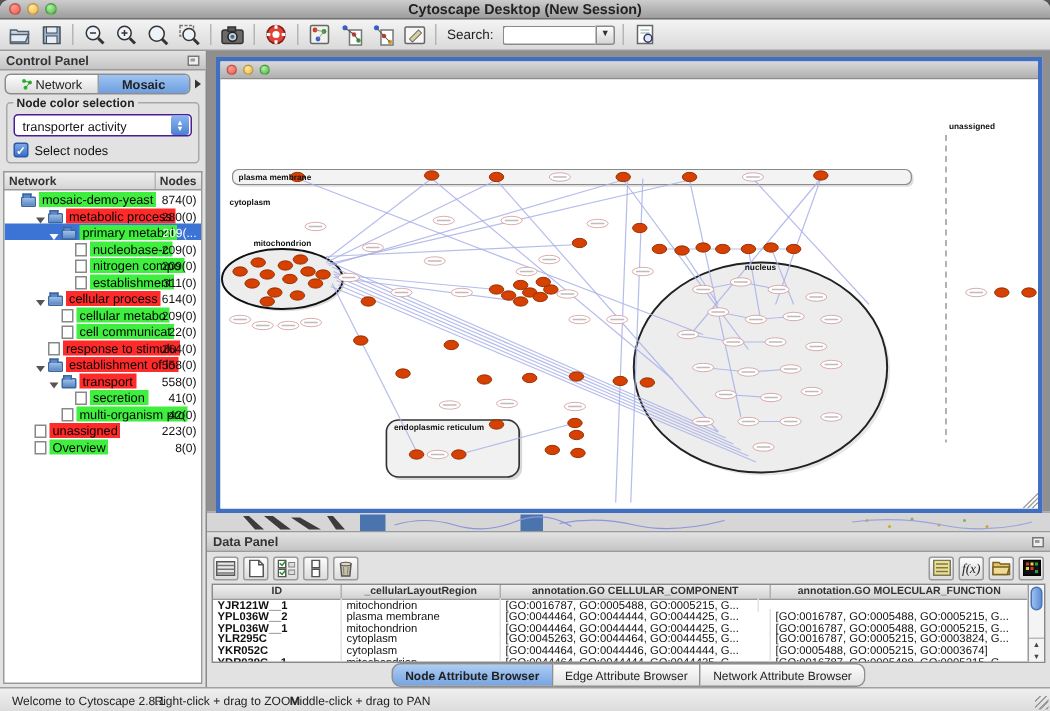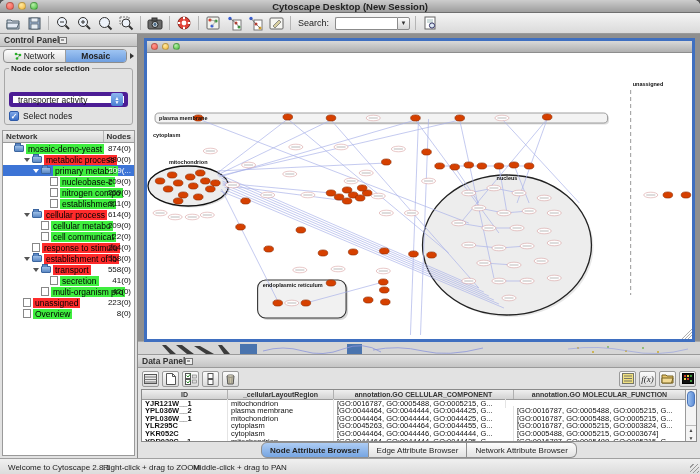--- a/index.html
+++ b/index.html
@@ -23,42 +23,42 @@
   .searchlbl { font-size:9px; color:#222; margin:0 3px 0 2px; }
   .searchbox { display:flex; align-items:center; }
   .searchbox input { width:62px; height:13px; font-size:8px; border:1px solid #8b8b8b; border-right:none; border-radius:2px 0 0 2px; padding:0 2px; font-family:"Liberation Sans",sans-serif; }
   .searchdrop { width:13px; height:13px; background:linear-gradient(#fdfdfd,#d6d6d6); border:1px solid #8b8b8b; border-radius:0 2px 2px 0; font-size:6px; color:#333; display:flex; align-items:center; justify-content:center; }
 
   
   .main { flex:1; display:flex; min-height:0; }
 
   
   .cpanel { width:138px; flex:0 0 138px; background:#e2e2e2; border-right:1px solid #8a8a8a; display:flex; flex-direction:column; min-height:0; }
-  .phead { height:13px; flex:0 0 13px; background:linear-gradient(#e2e2e2,#c4c4c4); border-bottom:1px solid #9a9a9a; font-size:8.5px; font-weight:bold; color:#333; display:flex; align-items:center; padding:0 4px; justify-content:flex-start; }
+  .phead { height:13px; flex:0 0 13px; background:linear-gradient(#e2e2e2,#c4c4c4); border-bottom:1px solid #9a9a9a; font-size:8.5px; font-weight:bold; color:#333; display:flex; align-items:center; padding:0 4px; justify-content:space-between; }
   .floatico { width:8px; height:7px; border:1px solid #777; background:#eee; position:relative; }
   .floatico:after { content:""; position:absolute; left:1px; top:1px; width:3px; height:2px; background:#999; }
   .ctabs { height:18px; flex:0 0 18px; display:flex; align-items:center; padding:2px 3px; gap:0; }
   .ctabwrap { flex:1; display:flex; border:1px solid #8d8d8d; border-radius:4px; overflow:hidden; background:linear-gradient(#fdfdfd,#dcdcdc); height:14px; }
   .ctab { flex:1; font-size:8.5px; display:flex; align-items:center; justify-content:center; gap:2px; color:#222; border-right:1px solid #9d9d9d; }
   .ctab:last-child { border-right:none; }
   .ctab.sel { background:linear-gradient(#9ec4f2,#6f9fe0); font-weight:bold; }
   .tabarrow { width:0; height:0; border-left:4px solid #333; border-top:3px solid transparent; border-bottom:3px solid transparent; margin-left:3px; }
   .group { margin:3px 4px 2px 4px; border:1px solid #a8a8a8; border-radius:3px; padding:2px 4px 3px 4px; position:relative; }
   .group .legend { position:absolute; top:-5px; left:4px; background:#e2e2e2; padding:0 2px; font-size:8px; font-weight:bold; color:#222; }
-  .combo { margin-top:21px; height:15px; background:#fff; border:4px solid #4c1d95; border-radius:3px; display:flex; align-items:center; justify-content:space-between; padding-left:5px; }
+  .combo { margin-top:5px; height:15px; background:#fff; border:1px solid #4c1d95; border-radius:3px; display:flex; align-items:center; justify-content:space-between; padding-left:5px; }
   .combo .cval { font-size:8.5px; color:#111; }
   .combo .steppers { width:12px; height:13px; background:linear-gradient(#8cb6ef,#4a7fd3); border-radius:2px; margin-right:1px; display:flex; flex-direction:column; align-items:center; justify-content:center; color:#fff; font-size:5px; line-height:4px; }
   .chkrow { display:flex; align-items:center; gap:4px; margin-top:4px; }
   .chk { width:10px; height:10px; border-radius:2px; background:linear-gradient(#7fa8e8,#3a6fc8); border:1px solid #2d59a8; color:#fff; font-size:8px; line-height:9px; text-align:center; font-weight:bold; }
   .chklbl { font-size:8.5px; color:#111; }
   .treehdr { height:12px; flex:0 0 12px; margin:3px 2px 0 2px; display:flex; background:linear-gradient(#efefef,#d6d6d6); border:1px solid #9a9a9a; border-bottom:none; }
   .treehdr span { font-size:8px; font-weight:bold; color:#333; padding:1px 3px; }
   .treehdr .h1 { flex:1; border-right:1px solid #b5b5b5; }
   .treebox { flex:1; margin:0 2px 2px 2px; background:#fff; border:1px solid #9a9a9a; overflow:hidden; }
-  .trow { height:11px; display:flex; align-items:center; position:relative; font-size:8.5px; white-space:nowrap; }
+  .trow { height:11px; display:flex; align-items:flex-end; position:relative; font-size:8.5px; white-space:nowrap; }
   .trow.sel { background:#3c74d6; }
   .tri { width:0; height:0; border-top:4px solid #555; border-left:3px solid transparent; border-right:3px solid transparent; margin-right:2px; flex:0 0 auto; }
   .trow.sel .tri { border-top-color:#fff; }
   .noarrow { width:8px; flex:0 0 8px; }
   .ifolder { width:10px; height:7px; background:linear-gradient(#9ec0e8,#5b88c4); border:1px solid #3c66a0; border-radius:1px; position:relative; margin-right:2px; flex:0 0 auto; }
   .ifolder:before { content:""; position:absolute; top:-3px; left:0; width:4px; height:2px; background:#5b88c4; border:1px solid #3c66a0; border-bottom:none; }
   .ifile { width:8px; height:9px; background:#fff; border:1px solid #888; margin-right:2px; flex:0 0 auto; }
   .chip { padding:0 2px; color:#000; overflow:hidden; max-width:86px; text-overflow:clip; }
   .chip.g { background:#3fee3f; }
   .chip.r { background:#ff2b2b; }

